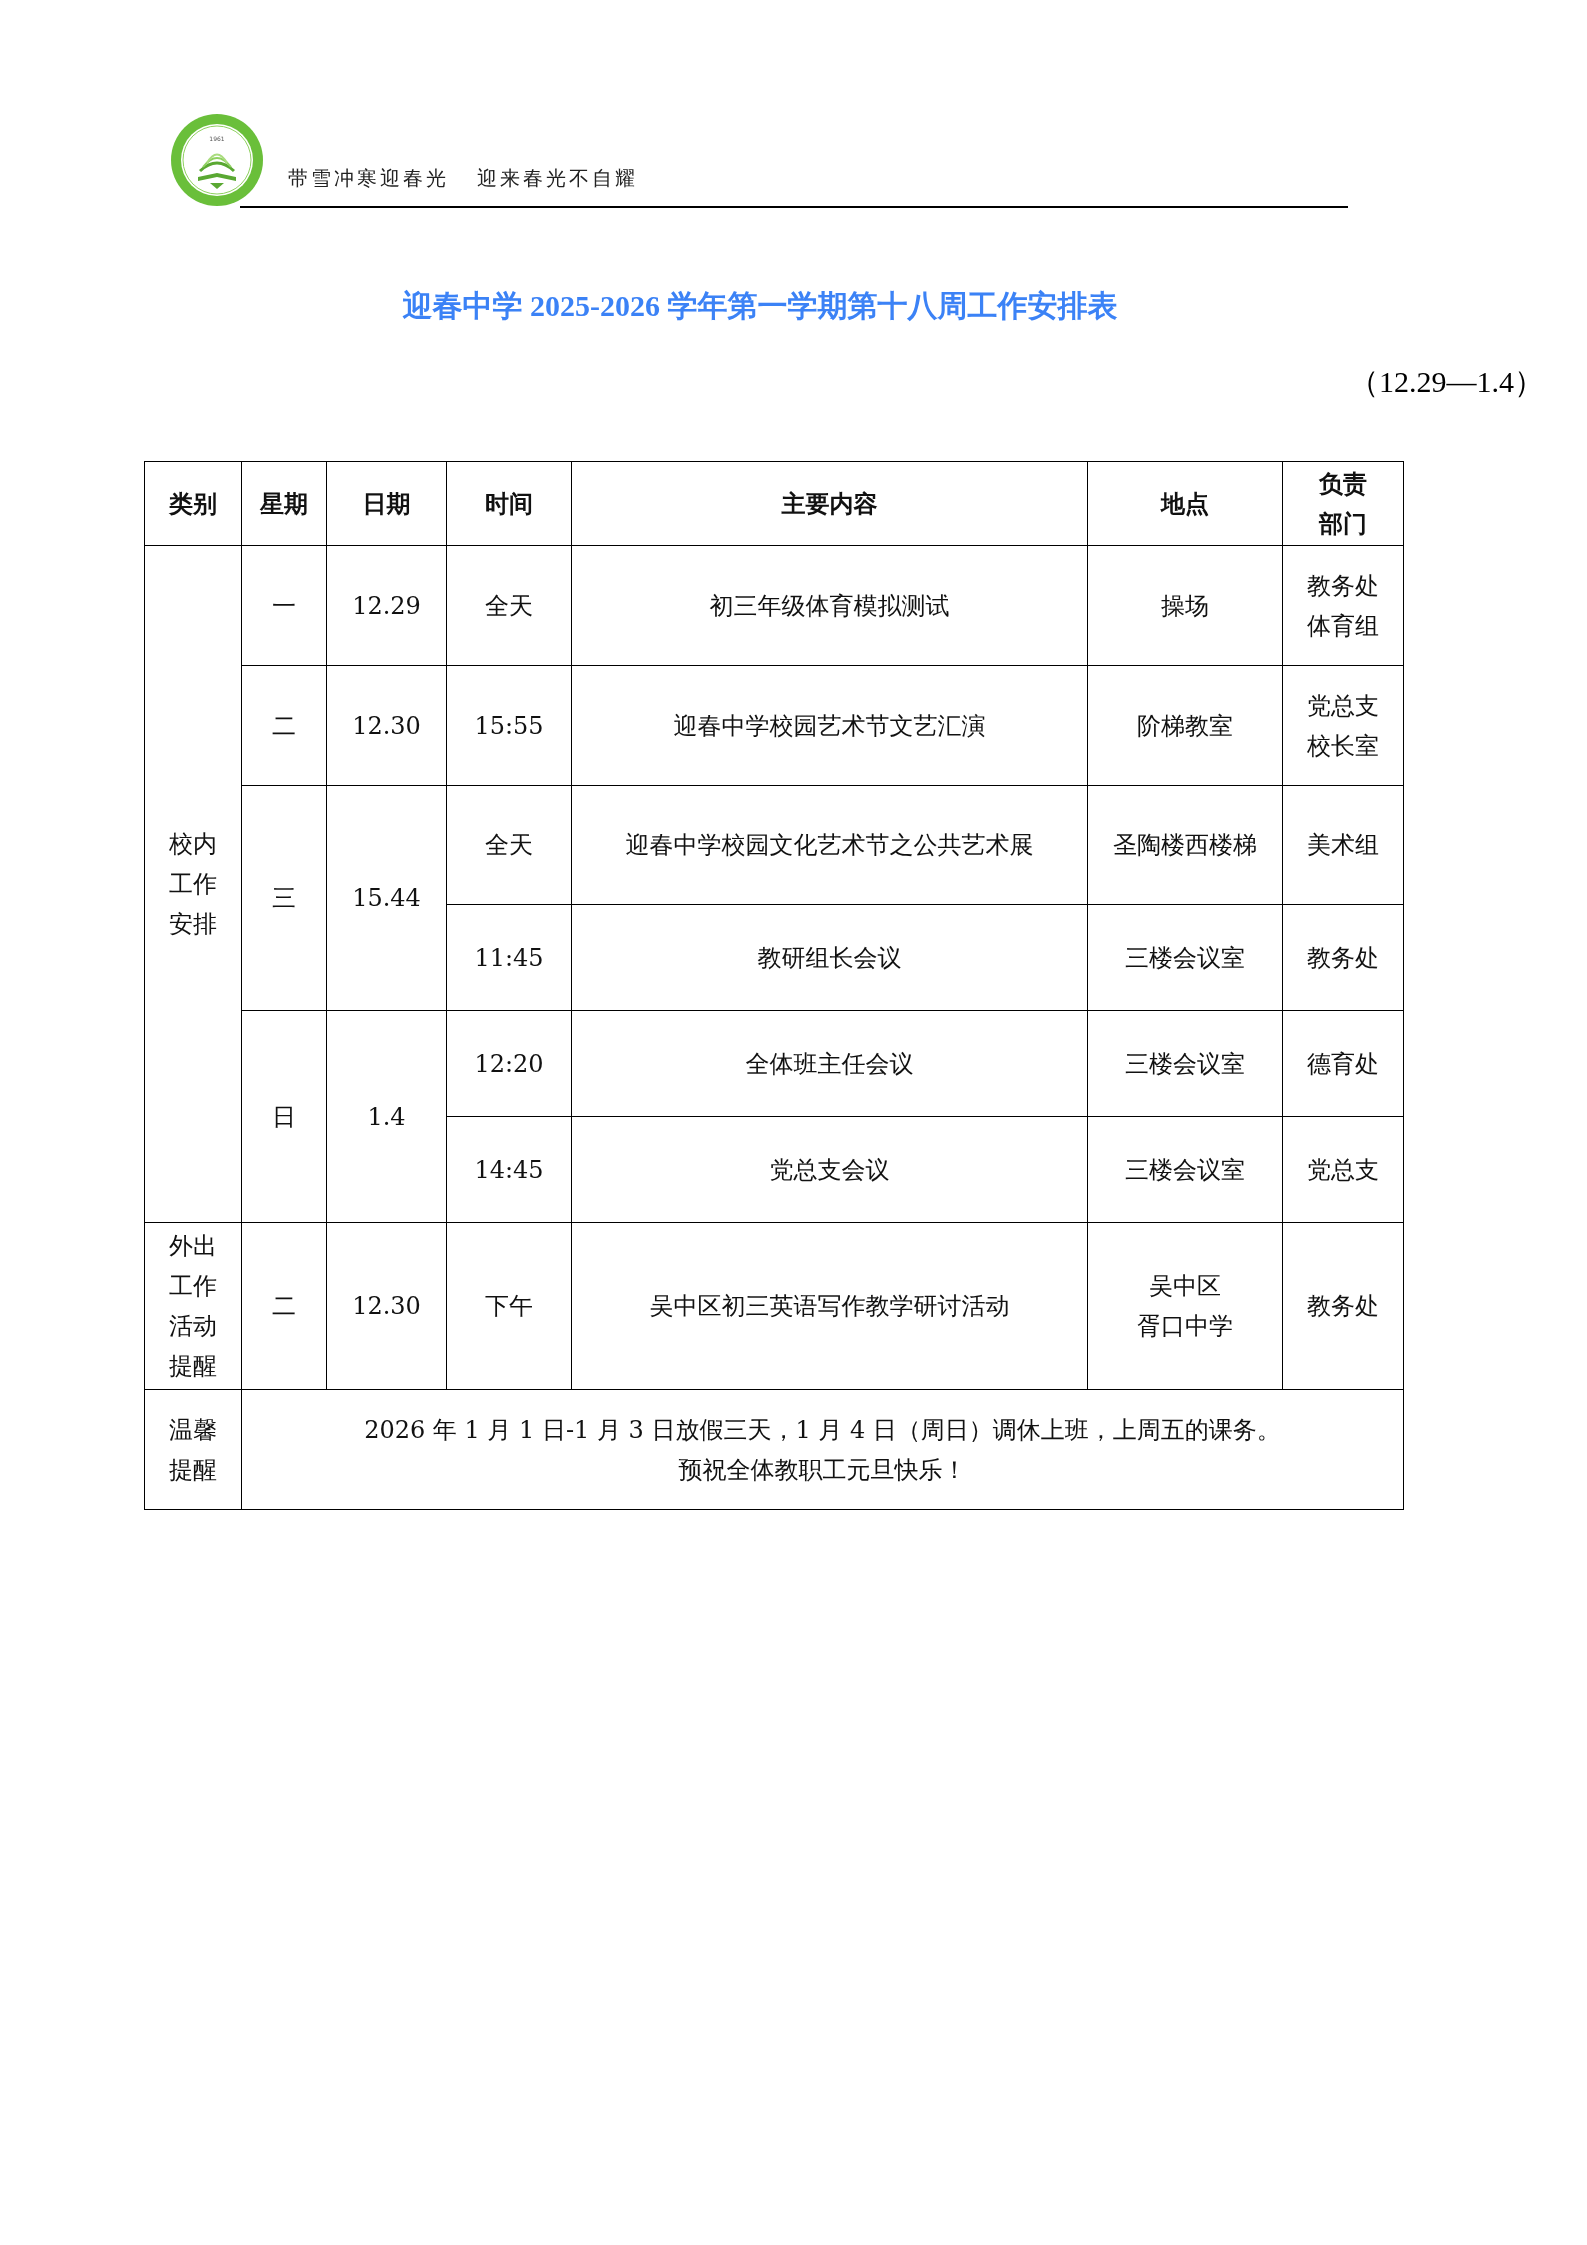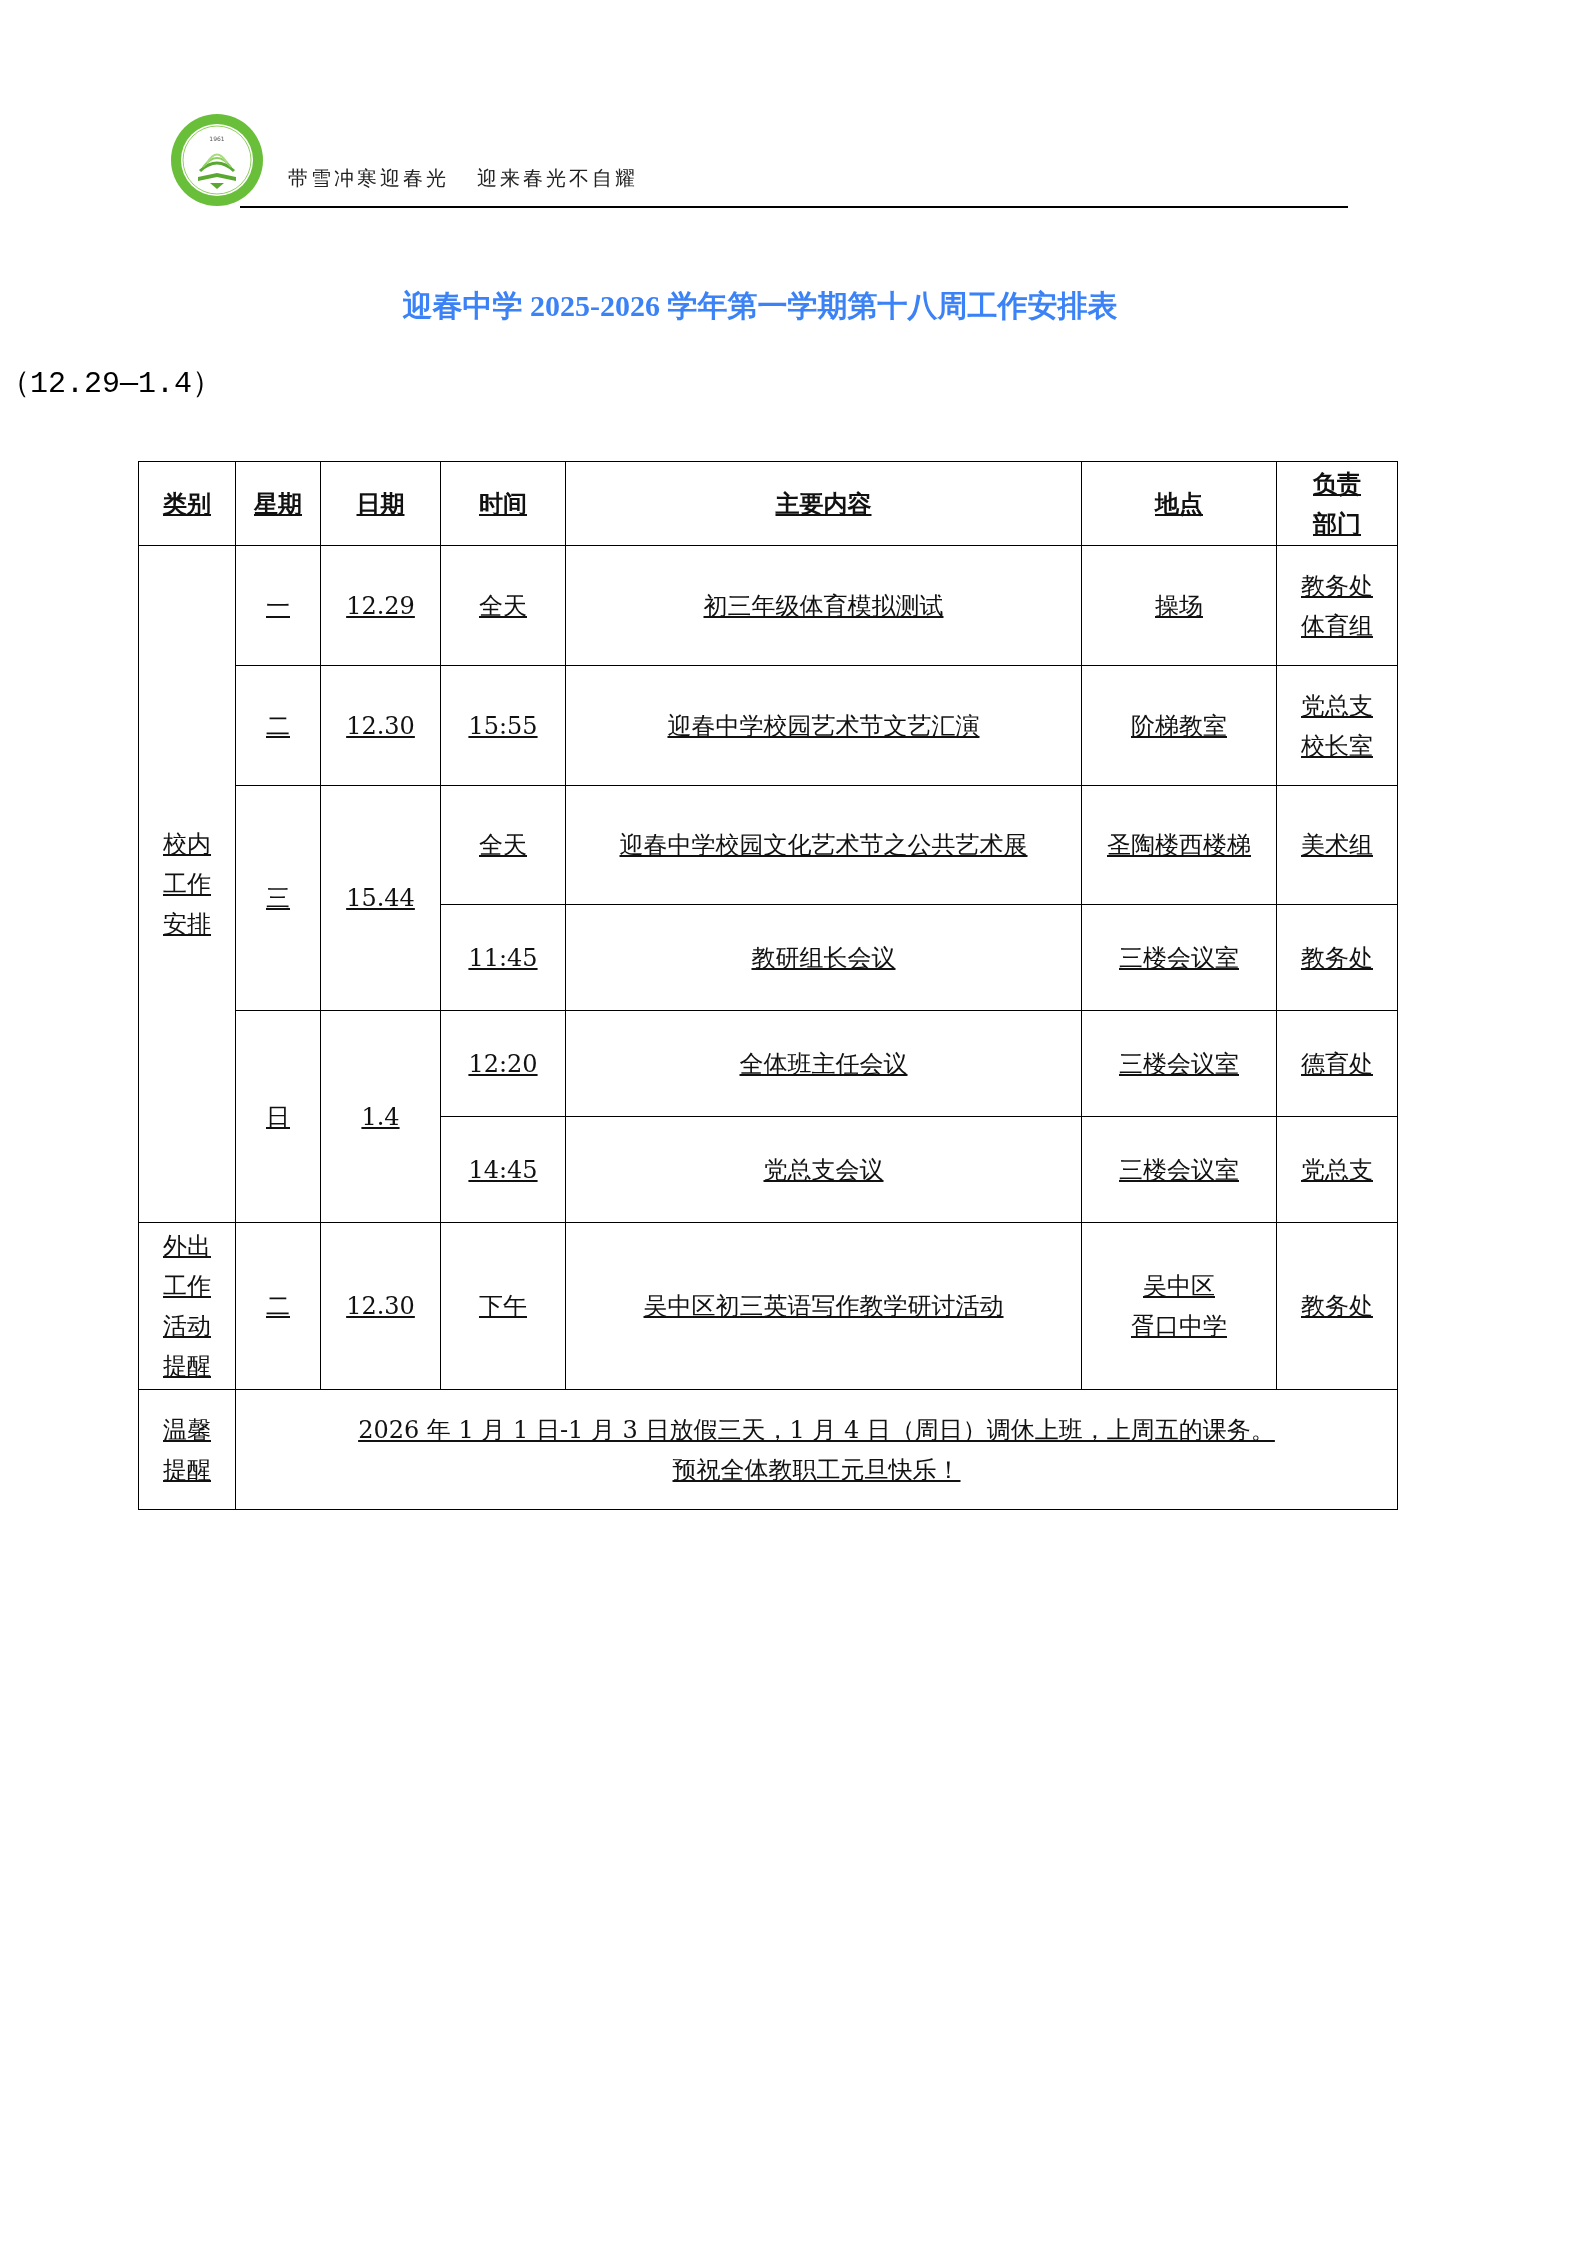--- a/index.html
+++ b/index.html
@@ -5,24 +5,24 @@
   html, body { margin:0; padding:0; background:#ffffff; }
   body { width:1587px; height:2245px; position:relative; overflow:hidden;
          font-family:"DejaVu Serif","Liberation Serif",serif; color:#111; }
   .logo { position:absolute; left:170px; top:113px; width:94px; height:94px; }
   .slogan { position:absolute; left:288px; top:145px; font-size:20px; letter-spacing:3px;
             font-family:"DejaVu Serif","Liberation Serif",serif; color:#222; white-space:pre;margin-top:20px; }
   .header-rule { position:absolute; left:240px; top:206px; width:1108px; height:2px; background:#000; }
   .title { position:absolute; left:0; width:1520px; top:286px; text-align:center;
            font-size:30px; font-family:"Liberation Serif","DejaVu Serif",serif; font-weight:bold;
            letter-spacing:0px; color:#3b82f6; }
-  .subtitle { position:absolute; left:0; width:1520px; top:362px; text-align:left;
-              font-size:30px; font-family:Liberation Mono, monospace; color:#000; }
-  table.schedule { position:absolute; left:138px; top:461px; border-collapse:collapse;
-                   table-layout:fixed; width:1259px;text-decoration:underline; }
+  .subtitle { position:absolute; left:0; width:1520px; top:362px; text-align:right;
+              font-size:30px; font-family:Liberation Serif, serif; color:#000;padding-left:24px; }
+  table.schedule { position:absolute; left:144px; top:461px; border-collapse:collapse;
+                   table-layout:fixed; width:1259px; }
   table.schedule td, table.schedule th { border:1.5px solid #000; text-align:center; vertical-align:middle;
                    font-size:24px; font-weight:normal; padding:0 4px; line-height:40px;
                    font-family:"DejaVu Serif","Liberation Serif",serif; color:#111; }
   table.schedule th { font-weight:bold; }
   .num { font-family:"Liberation Serif","DejaVu Serif",serif; font-size:25px; }
   .note-line { display:block; line-height:40px; }
 </style>
 </head>
 <body>
 

